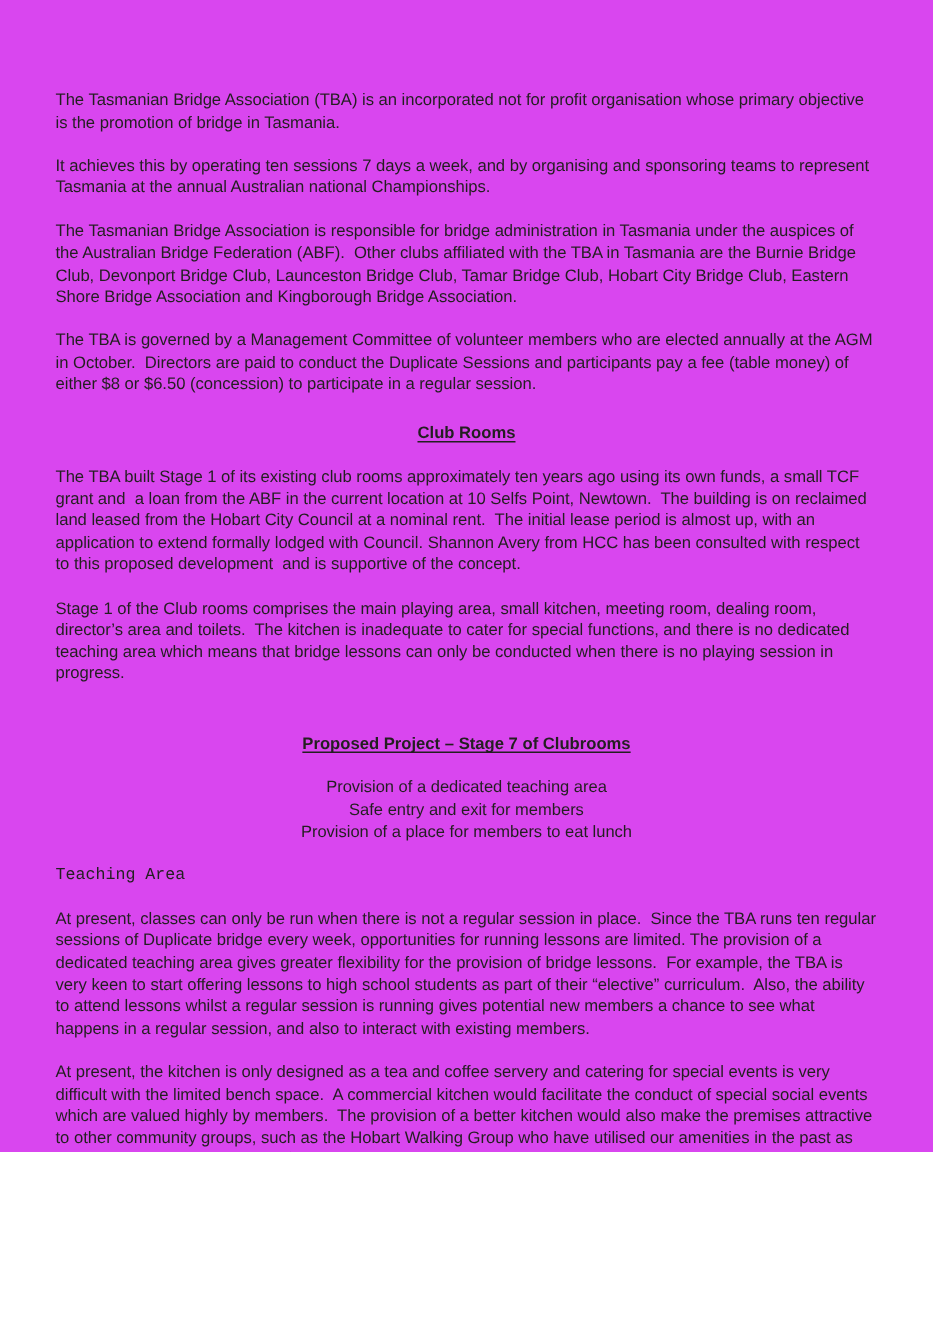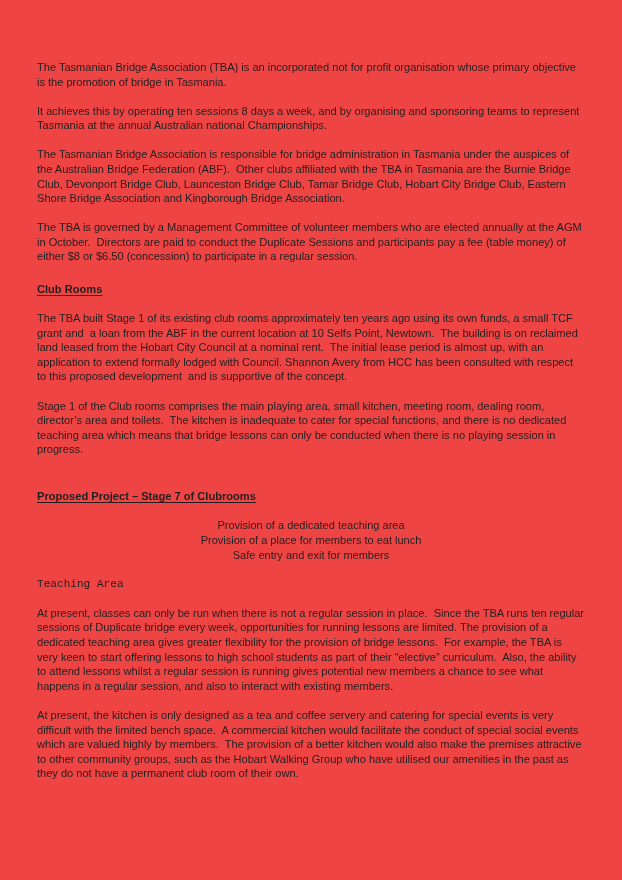--- a/index.html
+++ b/index.html
@@ -7,22 +7,22 @@
     padding: 0;
     background: #ffffff;
   }
   body {
     font-family: "Liberation Sans", sans-serif;
     color: #231f20;
   }
   .page {
     position: relative;
     width: 622px;
-    height: 880px;
-    background: #ef4444;
+    height: 768px;
+    background: #d946ef;
     box-sizing: border-box;
     padding: 60px 37px 0 37px;
     overflow: hidden;
   }
   .doc-body {
     width: 548px;
   }
   p.para {
     margin: 0 0 14.5px 0;
     font-size: 11.1px;
@@ -35,20 +35,21 @@
     margin: 0 0 14.5px 0;
     font-size: 11.1px;
     line-height: 14.6px;
     font-weight: bold;
     text-decoration: underline;
     text-underline-offset: 2px;
     display: inline-block;
   }
   .heading-wrap {
     margin: 0 0 14.5px 0;
+    text-align: center;
   }
   .heading-wrap h2.heading {
     margin: 0;
   }
   h3.subheading {
     margin: 0 0 14.5px 0;
     font-size: 11.1px;
     line-height: 14.6px;
     font-weight: normal;
     font-family: Liberation Mono, monospace;
@@ -70,21 +71,21 @@
   }
 </style>
 </head>
 <body>
 
 <div class="page">
   <div class="doc-body">
 
     <p class="para">The Tasmanian Bridge Association (TBA) is an incorporated not for profit organisation whose primary objective is the promotion of bridge in Tasmania.</p>
 
-    <p class="para">It achieves this by operating ten sessions 8 days a week, and by organising and sponsoring teams to represent Tasmania at the annual Australian national Championships.</p>
+    <p class="para">It achieves this by operating ten sessions 7 days a week, and by organising and sponsoring teams to represent Tasmania at the annual Australian national Championships.</p>
 
     <p class="para">The Tasmanian Bridge Association is responsible for bridge administration in Tasmania under the auspices of the Australian Bridge Federation (ABF).  Other clubs affiliated with the TBA in Tasmania are the Burnie Bridge Club, Devonport Bridge Club, Launceston Bridge Club, Tamar Bridge Club, Hobart City Bridge Club, Eastern Shore Bridge Association and Kingborough Bridge Association.</p>
 
     <p class="para">The TBA is governed by a Management Committee of volunteer members who are elected annually at the AGM in October.  Directors are paid to conduct the Duplicate Sessions and participants pay a fee (table money) of either $8 or $6.50 (concession) to participate in a regular session.</p>
 
     <div class="heading-wrap">
       <h2 class="heading">Club Rooms</h2>
     </div>
 
     <p class="para">The TBA built Stage 1 of its existing club rooms approximately ten years ago using its own funds, a small TCF grant and  a loan from the ABF in the current location at 10 Selfs Point, Newtown.  The building is on reclaimed land leased from the Hobart City Council at a nominal rent.  The initial lease period is almost up, with an application to extend formally lodged with Council. Shannon Avery from HCC has been consulted with respect to this proposed development  and is supportive of the concept.</p>
@@ -93,22 +94,22 @@
 
     <div class="gap-lg"></div>
 
     <div class="heading-wrap">
       <h2 class="heading">Proposed Project – Stage 7 of Clubrooms</h2>
     </div>
 
 
     <ul class="aims-list">
       <li>Provision of a dedicated teaching area</li>
+      <li>Safe entry and exit for members</li>
       <li>Provision of a place for members to eat lunch</li>
-      <li>Safe entry and exit for members</li>
     </ul>
 
     <h3 class="subheading">Teaching Area</h3>
 
     <p class="para">At present, classes can only be run when there is not a regular session in place.  Since the TBA runs ten regular sessions of Duplicate bridge every week, opportunities for running lessons are limited. The provision of a dedicated teaching area gives greater flexibility for the provision of bridge lessons.  For example, the TBA is very keen to start offering lessons to high school students as part of their “elective” curriculum.  Also, the ability to attend lessons whilst a regular session is running gives potential new members a chance to see what happens in a regular session, and also to interact with existing members.</p>
 
 
     <p class="para">At present, the kitchen is only designed as a tea and coffee servery and catering for special events is very difficult with the limited bench space.  A commercial kitchen would facilitate the conduct of special social events which are valued highly by members.  The provision of a better kitchen would also make the premises attractive to other community groups, such as the Hobart Walking Group who have utilised our amenities in the past as they do not have a permanent club room of their own.</p>
 
   </div>

